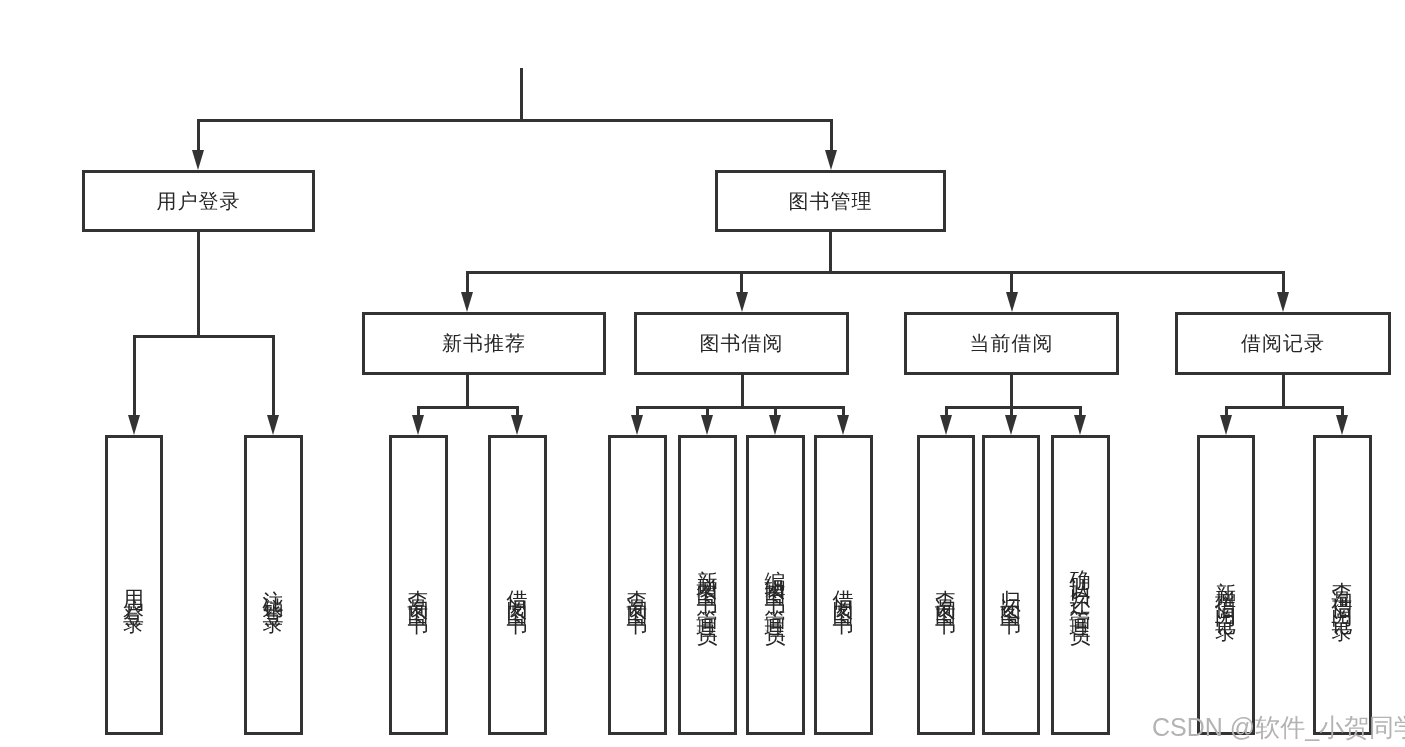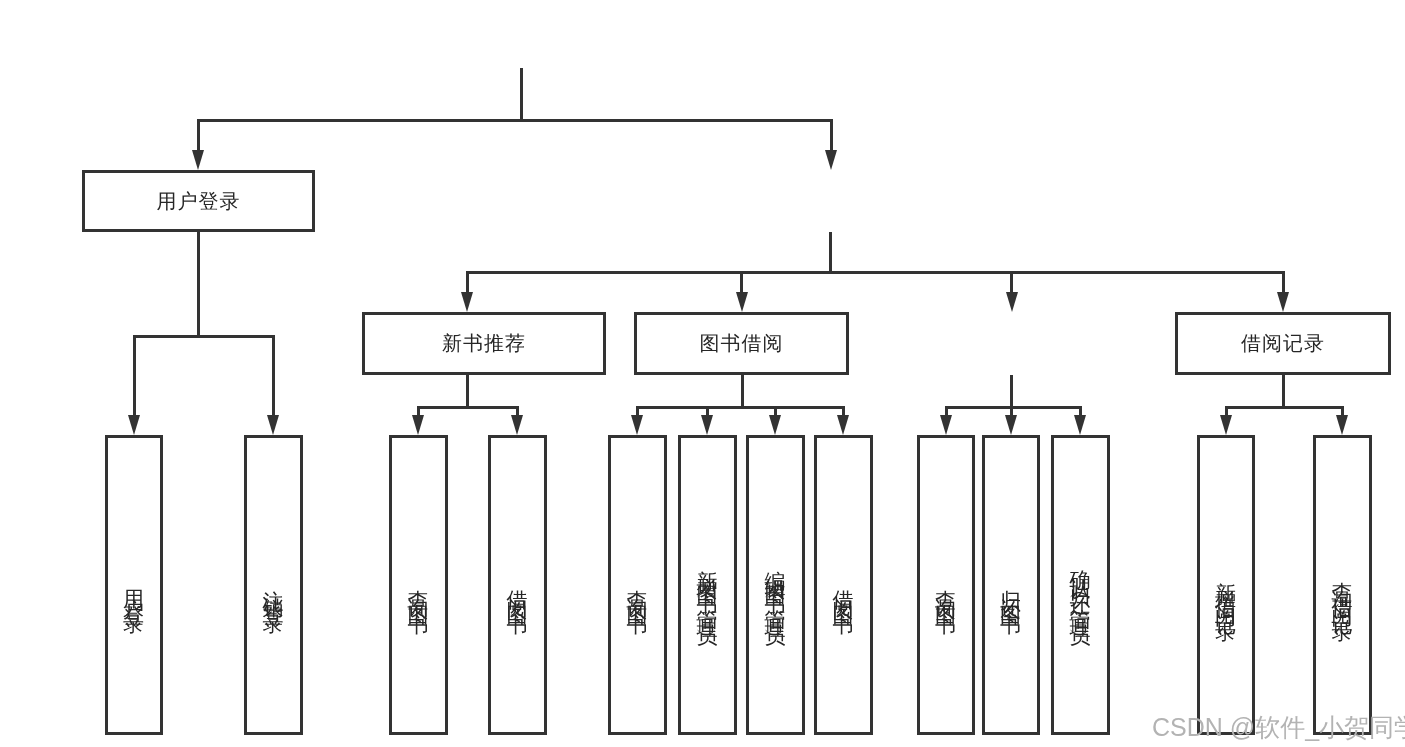--- a/index.html
+++ b/index.html
@@ -125,27 +125,33 @@
   <div class="seg" style="left:1224.5px; top:406px; width:119px; height:3px;"></div>
   <div class="seg" style="left:1224.5px; top:406px; width:3px; height:11px;"></div>
   <div class="seg" style="left:1340.5px; top:406px; width:3px; height:11px;"></div>
   <div class="arrowhead" style="left:1220px; top:415px;"></div>
   <div class="arrowhead" style="left:1336px; top:415px;"></div>
 
 
   <div class="node" style="left:82px; top:170px; width:233px; height:62px;">
     <span class="h-label">用户登录</span>
   </div>
+  <div class="node" style="left:715px; top:170px; width:231px; height:62px;">
+    <span class="h-label">图书管理</span>
+  </div>
 
   <div class="node" style="left:362px; top:312px; width:244px; height:63px;">
     <span class="h-label">新书推荐</span>
   </div>
   <div class="node" style="left:634px; top:312px; width:215px; height:63px;">
     <span class="h-label">图书借阅</span>
   </div>
+  <div class="node" style="left:904px; top:312px; width:215px; height:63px;">
+    <span class="h-label">当前借阅</span>
+  </div>
   <div class="node" style="left:1175px; top:312px; width:216px; height:63px;">
     <span class="h-label">借阅记录</span>
   </div>
 
   <div class="node" style="left:105px; top:435px; width:58px; height:300px;">
     <span class="v-label">用户登录</span>
   </div>
   <div class="node" style="left:244px; top:435px; width:59px; height:300px;">
     <span class="v-label">注销登录</span>
   </div>

